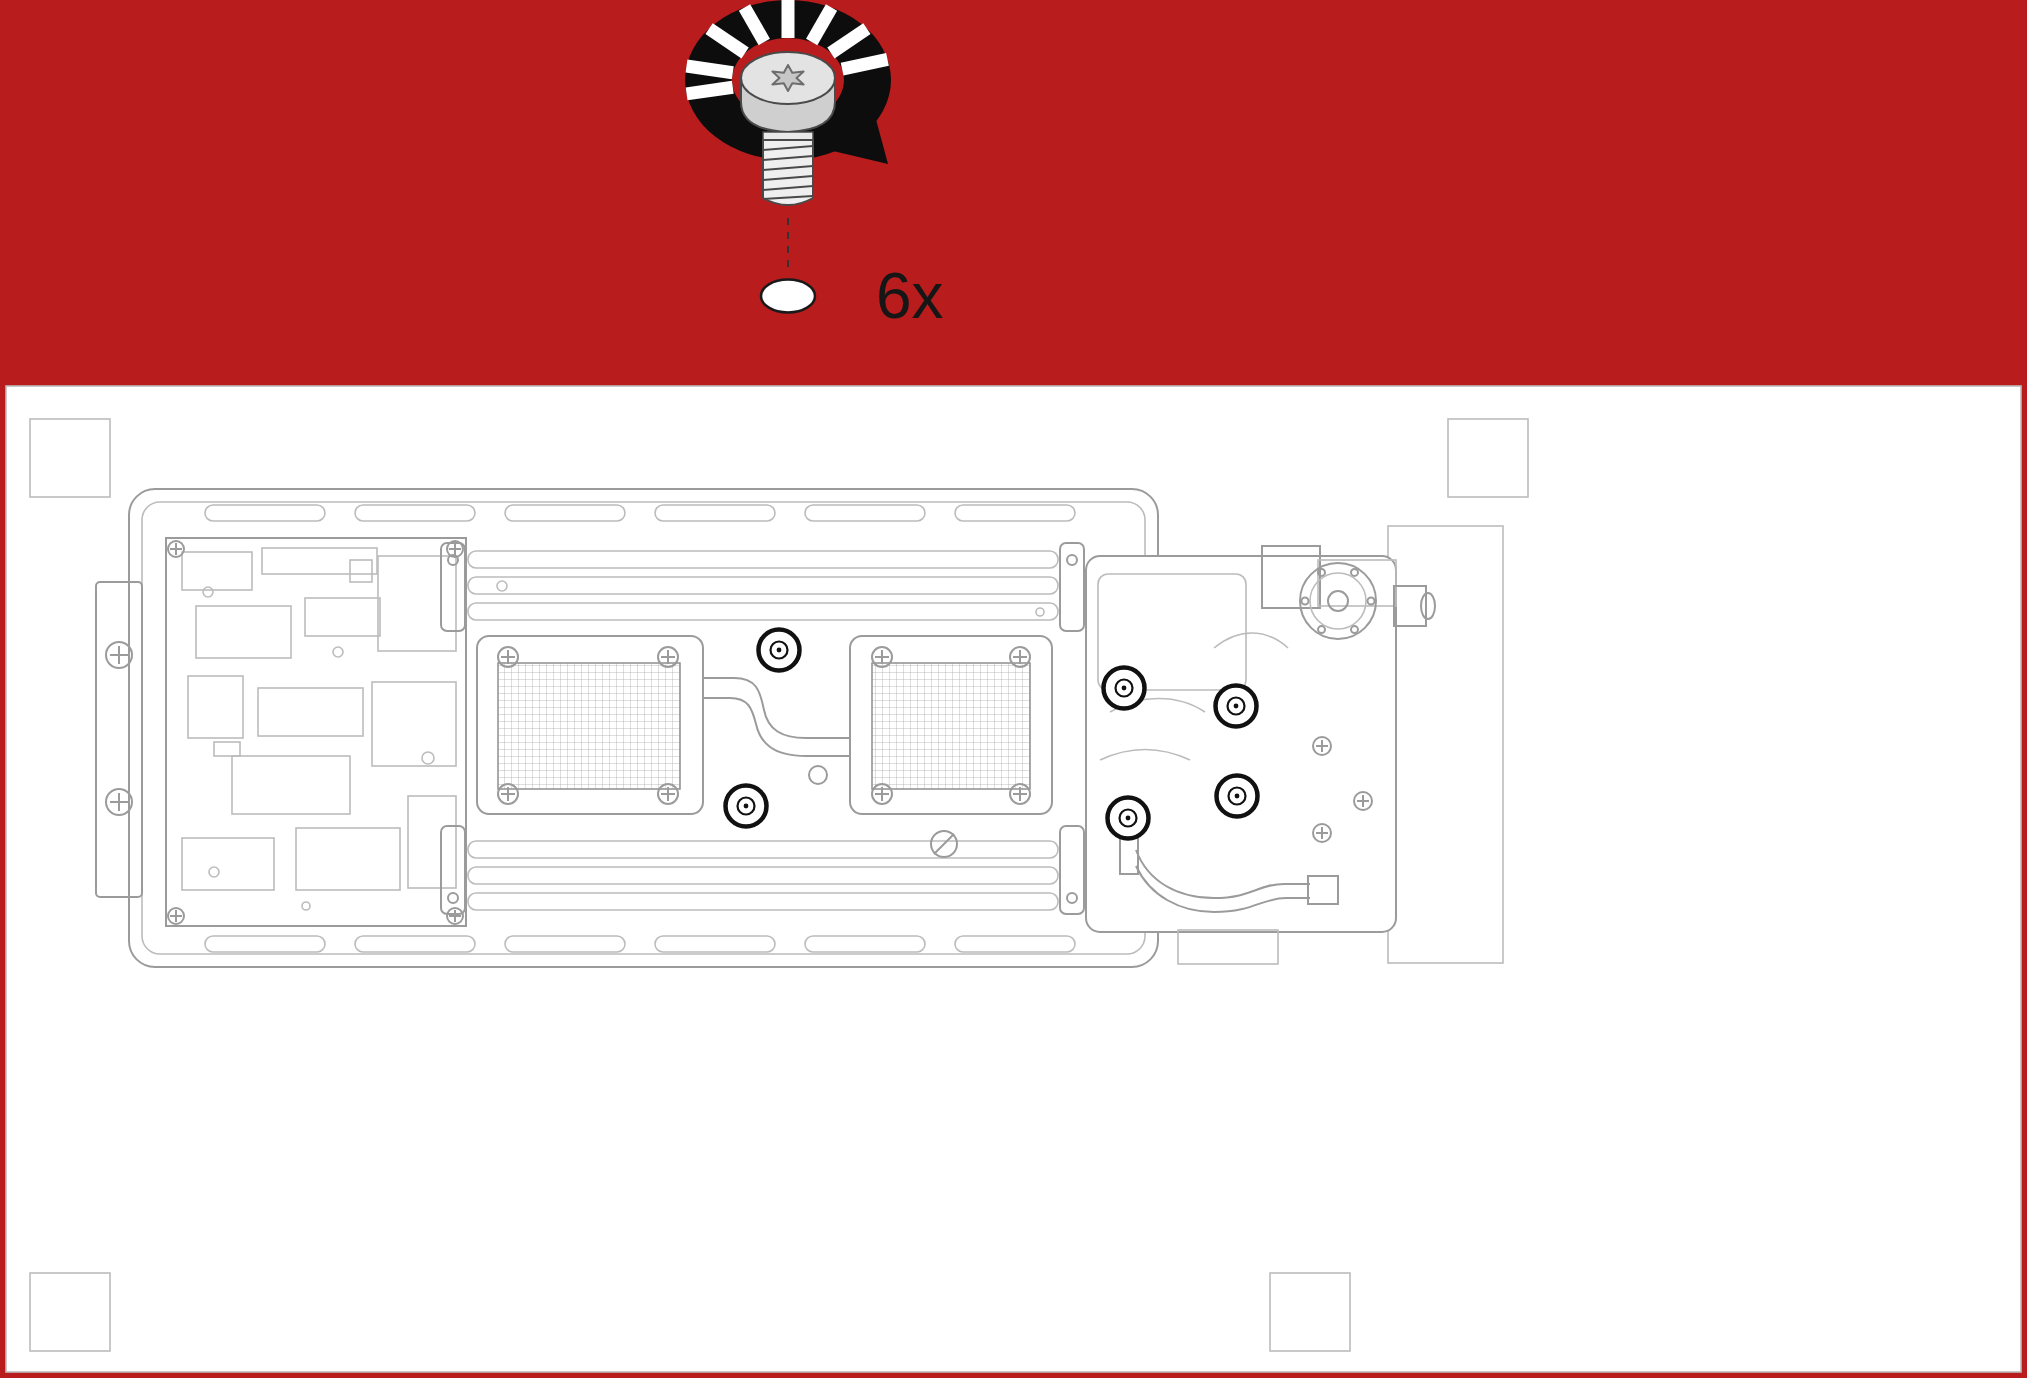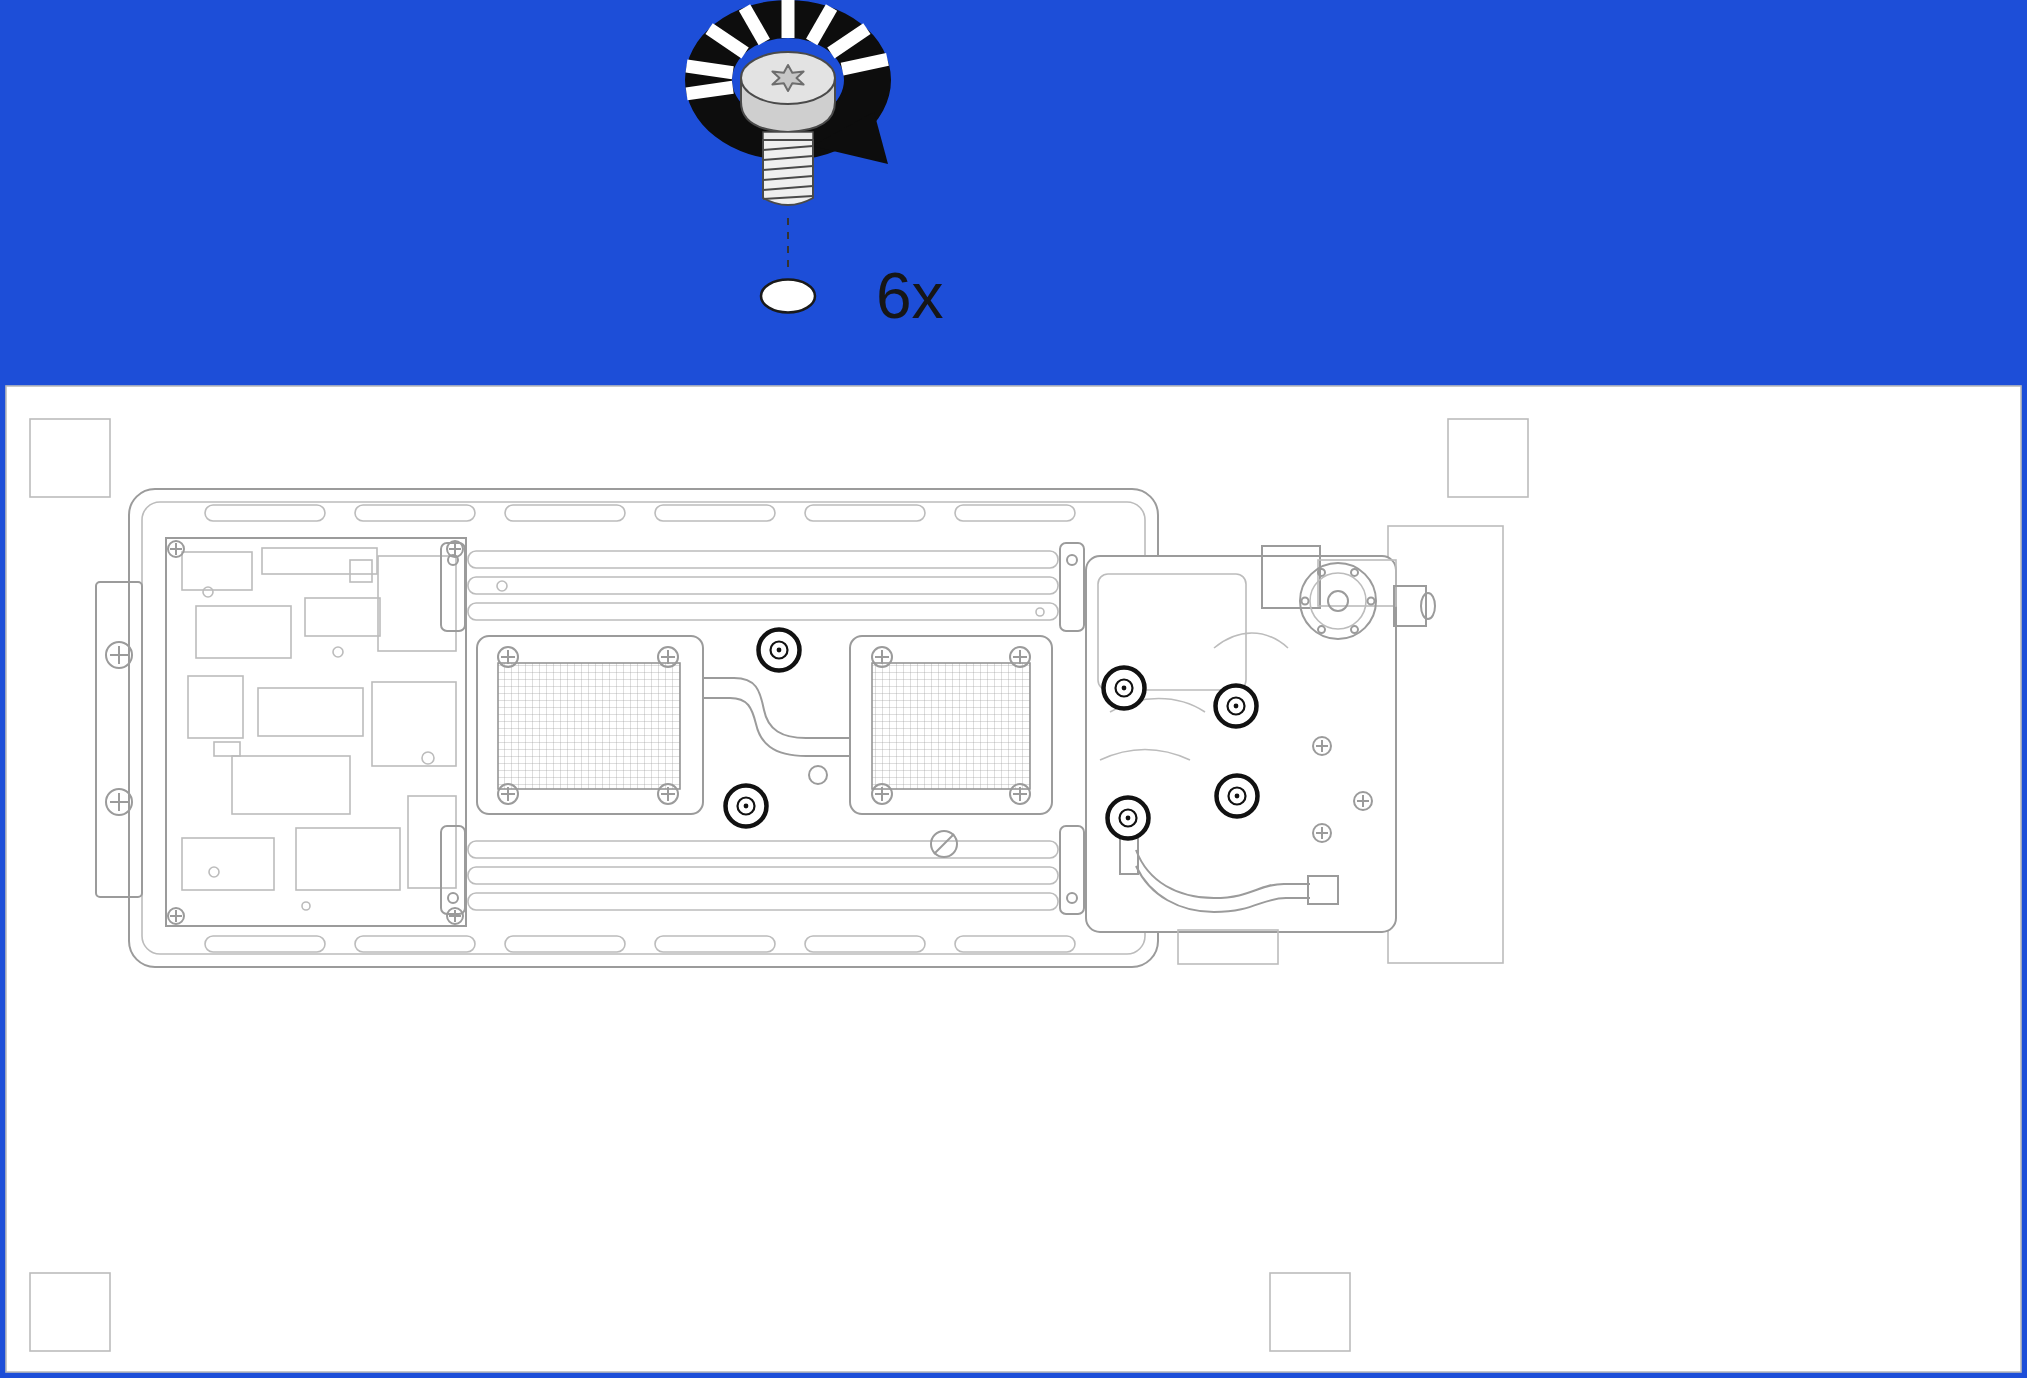--- a/index.html
+++ b/index.html
@@ -2,21 +2,21 @@
 <html style="--marker: #111111;"><head>
 <meta charset="utf-8">
 <style>
   :root{
     --marker:#111111;
     --mid:#9b9b9b;
     --light:#bcbcbc;
     --dark:#3f3f3f;
   }
   html,body{margin:0;padding:0;background:#ffffff;}
-  .page{position:relative;width:2027px;height:1378px;background:#1d4ed8;overflow:hidden;
+  .page{position:relative;width:2027px;height:1378px;background:#b91c1c;overflow:hidden;
         font-family:"Liberation Sans", sans-serif;}
   svg text{font-family:"Liberation Sans", sans-serif;}
   .s-mid{stroke:var(--mid);fill:none;stroke-width:2;}
   .s-light{stroke:var(--light);fill:none;stroke-width:1.6;}
   .f-white{fill:#ffffff;}
   .qty{font-size:64px;fill:#161616;}
 </style>
 </head>
 <body>
 

